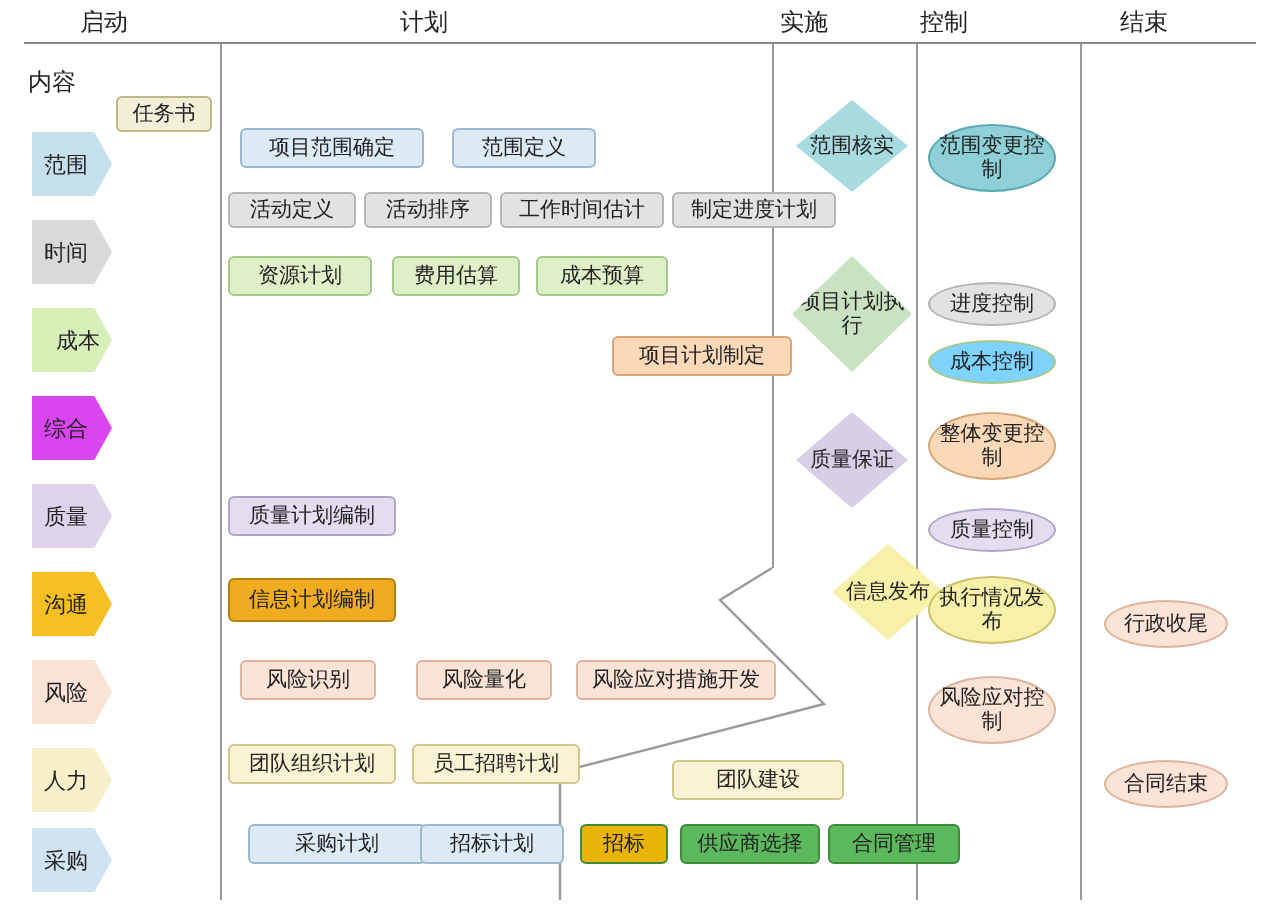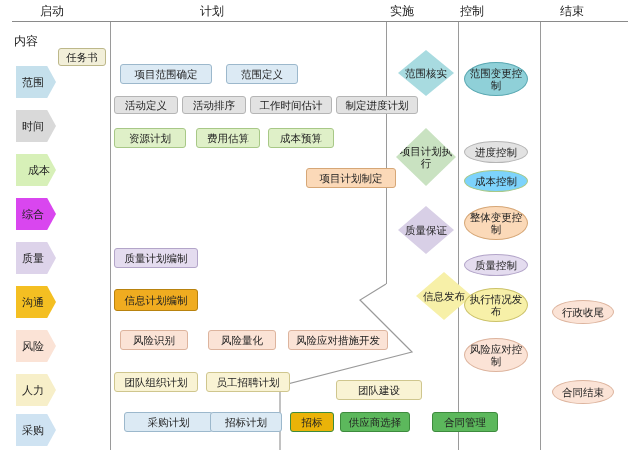--- a/index.html
+++ b/index.html
@@ -129,21 +129,21 @@
     <div class="abs box" style="left: 120px; top: 330px; width: 68px; height: 20px; background: rgb(251, 227, 214); border: 1px solid rgb(221, 180, 158);">风险识别</div>
     <div class="abs box" style="left: 208px; top: 330px; width: 68px; height: 20px; background: rgb(251, 227, 214); border: 1px solid rgb(221, 180, 158);">风险量化</div>
     <div class="abs box" style="left: 288px; top: 330px; width: 100px; height: 20px; background: rgb(251, 227, 214); border: 1px solid rgb(221, 180, 158);">风险应对措施开发</div>
     <div class="abs box" style="left: 114px; top: 372px; width: 84px; height: 20px; background: rgb(249, 243, 212); border: 1px solid rgb(207, 198, 142);">团队组织计划</div>
     <div class="abs box" style="left: 206px; top: 372px; width: 84px; height: 20px; background: rgb(249, 243, 212); border: 1px solid rgb(207, 198, 142);">员工招聘计划</div>
     <div class="abs box" style="left: 336px; top: 380px; width: 86px; height: 20px; background: rgb(249, 243, 212); border: 1px solid rgb(207, 198, 142);">团队建设</div>
     <div class="abs box" style="left: 124px; top: 412px; width: 89px; height: 20px; background: rgb(220, 234, 244); border: 1px solid rgb(156, 184, 204);">采购计划</div>
     <div class="abs box" style="left: 210px; top: 412px; width: 72px; height: 20px; background: rgb(220, 234, 244); border: 1px solid rgb(156, 184, 204);">招标计划</div>
     <div class="abs box" style="left: 290px; top: 412px; width: 44px; height: 20px; background: #eab308; border: 1px solid rgb(61, 139, 61);">招标</div>
     <div class="abs box" style="left: 340px; top: 412px; width: 70px; height: 20px; background: rgb(92, 184, 92); border: 1px solid rgb(61, 139, 61);">供应商选择</div>
-    <div class="abs box" style="left: 432px; top: 412px; width: 66px; height: 20px; background: rgb(92, 184, 92); border: 1px solid rgb(61, 139, 61);">合同管理</div>
+    <div class="abs box" style="left: 414px; top: 412px; width: 66px; height: 20px; background: rgb(92, 184, 92); border: 1px solid rgb(61, 139, 61);">合同管理</div>
   </div>
 
 <div id="implementation">
     <div class="abs diamond" style="left: 398px; top: 50px; width: 56px; height: 46px; background: rgb(168, 219, 224);">范围核实</div>
     <div class="abs diamond" style="left: 396px; top: 128px; width: 60px; height: 58px; background: rgb(201, 226, 193);">项目计划执行</div>
     <div class="abs diamond" style="left: 398px; top: 206px; width: 56px; height: 48px; background: rgb(216, 207, 230);">质量保证</div>
     <div class="abs diamond" style="left: 398px; top: 272px; width: 56px; height: 48px; background: rgb(247, 240, 168); margin-left: 18px;">信息发布</div>
   </div>
 
 <div id="control">

